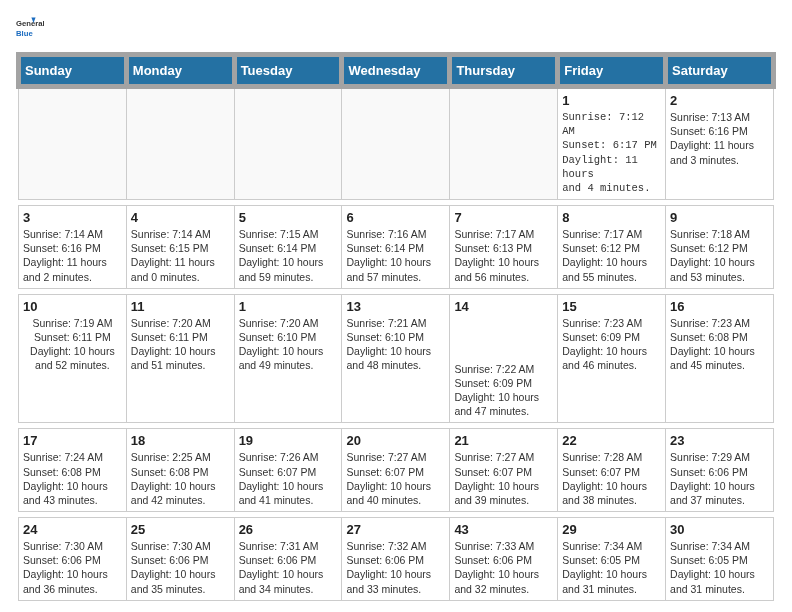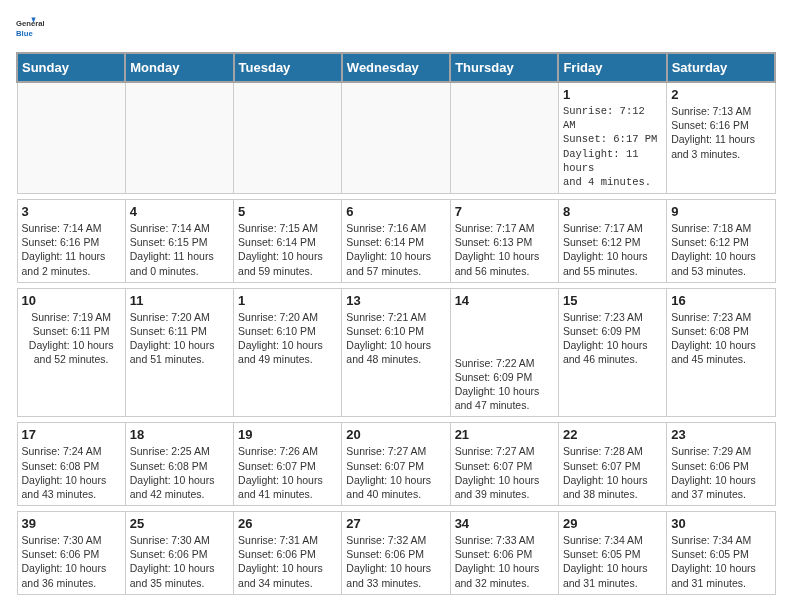--- a/index.html
+++ b/index.html
@@ -44,21 +44,21 @@
       border-collapse: collapse;
       font-size: 11px;
     }
     .calendar th {
       background: #2471a3;
       color: #fff;
       padding: 6px 4px;
       text-align: left;
       font-size: 13px;
       font-weight: bold;
-      border: 2px solid #a3a3a3;
+      border: 5px solid #a3a3a3;
     }
     .calendar td {
       border: 1px solid #ccc;
       vertical-align: top;
       padding: 4px;
       height: 80px;
       width: 108px;
       background: #fff;
     }
     .calendar td.empty {
@@ -295,21 +295,21 @@
 Sunset: 6:06 PM
 Daylight: 10 hours
 and 37 minutes.</div>
         </td>
       </tr>
       <tr class="row-divider">
         <td colspan="7"></td>
       </tr>
       <tr>
         <td>
-          <span class="day-num">39</span>
+          <span class="day-num">24</span>
           <div class="day-info" style="white-space: pre-line;">Sunrise: 7:30 AM
 Sunset: 6:06 PM
 Daylight: 10 hours
 and 36 minutes.</div>
         </td>
         <td>
           <span class="day-num">25</span>
           <div class="day-info" style="white-space: pre-line;">Sunrise: 7:30 AM
 Sunset: 6:06 PM
 Daylight: 10 hours
@@ -323,21 +323,21 @@
 and 34 minutes.</div>
         </td>
         <td>
           <span class="day-num">27</span>
           <div class="day-info" style="white-space: pre-line;">Sunrise: 7:32 AM
 Sunset: 6:06 PM
 Daylight: 10 hours
 and 33 minutes.</div>
         </td>
         <td>
-          <span class="day-num">34</span>
+          <span class="day-num">43</span>
           <div class="day-info" style="white-space: pre-line;">Sunrise: 7:33 AM
 Sunset: 6:06 PM
 Daylight: 10 hours
 and 32 minutes.</div>
         </td>
         <td>
           <span class="day-num">29</span>
           <div class="day-info" style="white-space: pre-line;">Sunrise: 7:34 AM
 Sunset: 6:05 PM
 Daylight: 10 hours

